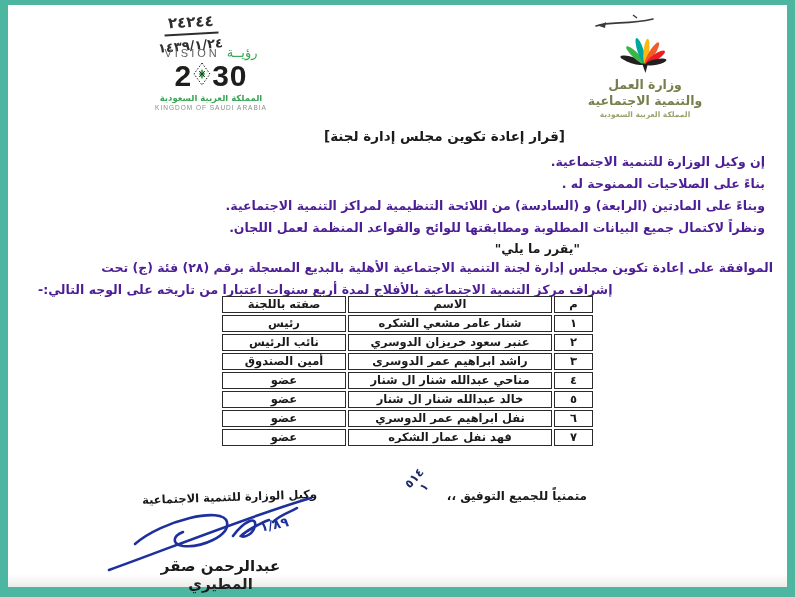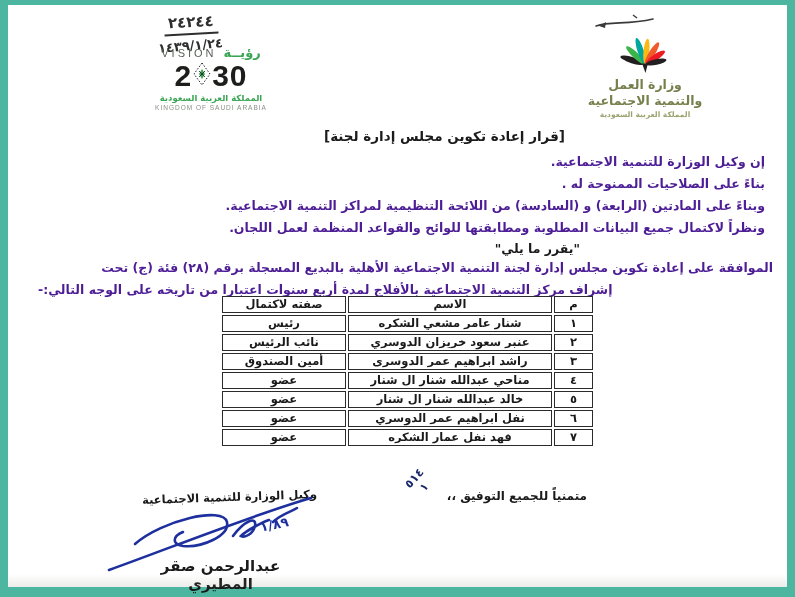--- a/index.html
+++ b/index.html
@@ -20,21 +20,21 @@
   .abs{position:absolute;}
   
   .hw{color:#2e2e2e;font-weight:600;letter-spacing:2px;line-height:1.25;}
   .hw-num{font-size:15px;border-bottom:2px solid #2e2e2e;padding:0 4px 1px 4px;display:inline-block;transform:rotate(-3deg);}
   .hw-date{font-size:13px;display:inline-block;transform:rotate(-5deg);margin-top:1px;}
   .hw-blue{color:#1e2f9e;font-weight:700;}
   
   .vision{top:40px;left:137px;width:132px;text-align:center;direction:rtl;}
   .vision .row1{display:flex;justify-content:center;align-items:baseline;gap:7px;direction:ltr;}
   .vision .vtxt{font-family:"Liberation Sans",sans-serif;font-size:11px;letter-spacing:3px;color:#5a5f58;}
-  .vision .rtxt{font-size:13px;font-weight:700;color:#3aa655;}
+  .vision .rtxt{font-size:13px;font-weight:400;color:#3aa655;}
   .vision .year{display:flex;justify-content:center;align-items:center;direction:ltr;font-family:"Liberation Sans",sans-serif;font-weight:700;font-size:30px;color:#1d1d1b;line-height:1;margin-top:1px;letter-spacing:1px;}
   .vision .k-ar{font-size:8.5px;color:#3aa655;font-weight:700;margin-top:2px;}
   .vision .k-en{font-family:"Liberation Sans",sans-serif;font-size:6.5px;letter-spacing:1px;color:#8a8f88;margin-top:1px;}
   
   .ministry{top:24px;left:563px;width:148px;text-align:center;}
   .ministry .m1{font-size:12.5px;font-weight:700;color:#76804d;line-height:1.25;}
   .ministry .m3{font-size:7.5px;font-weight:700;color:#9aa36f;margin-top:2px;}
   
   .doc-title{top:123px;right:222px;font-size:13.5px;font-weight:700;color:#1a1a1a;margin-left:40px;}
   .pline{font-size:12.5px;font-weight:700;color:#4c1d95;white-space:nowrap;}
@@ -130,21 +130,21 @@
   <div class="abs decide">"يقرر ما يلي"</div>
 
   <div class="abs pline" style="top:255px;right:14px;">الموافقة على إعادة تكوين مجلس إدارة لجنة التنمية الاجتماعية الأهلية بالبديع المسجلة برقم (٢٨) فئة (ج) تحت</div>
   <div class="abs pline" style="top:277px;left:30px;">إشراف مركز التنمية الاجتماعية بالأفلاج لمدة أربع سنوات اعتبارا من تاريخه على الوجه التالي:-</div>
 
   <table class="board-table">
     <tbody>
       <tr>
         <td class="col-serial">م</td>
         <td class="col-name">الاسم</td>
-        <td class="col-role">صفته لاكتمال</td>
+        <td class="col-role">صفته باللجنة</td>
       </tr>
       <tr>
         <td>١</td>
         <td>شنار عامر مشعي الشكره</td>
         <td>رئيس</td>
       </tr>
       <tr>
         <td>٢</td>
         <td>عنبر سعود خريزان الدوسري</td>
         <td>نائب الرئيس</td>

